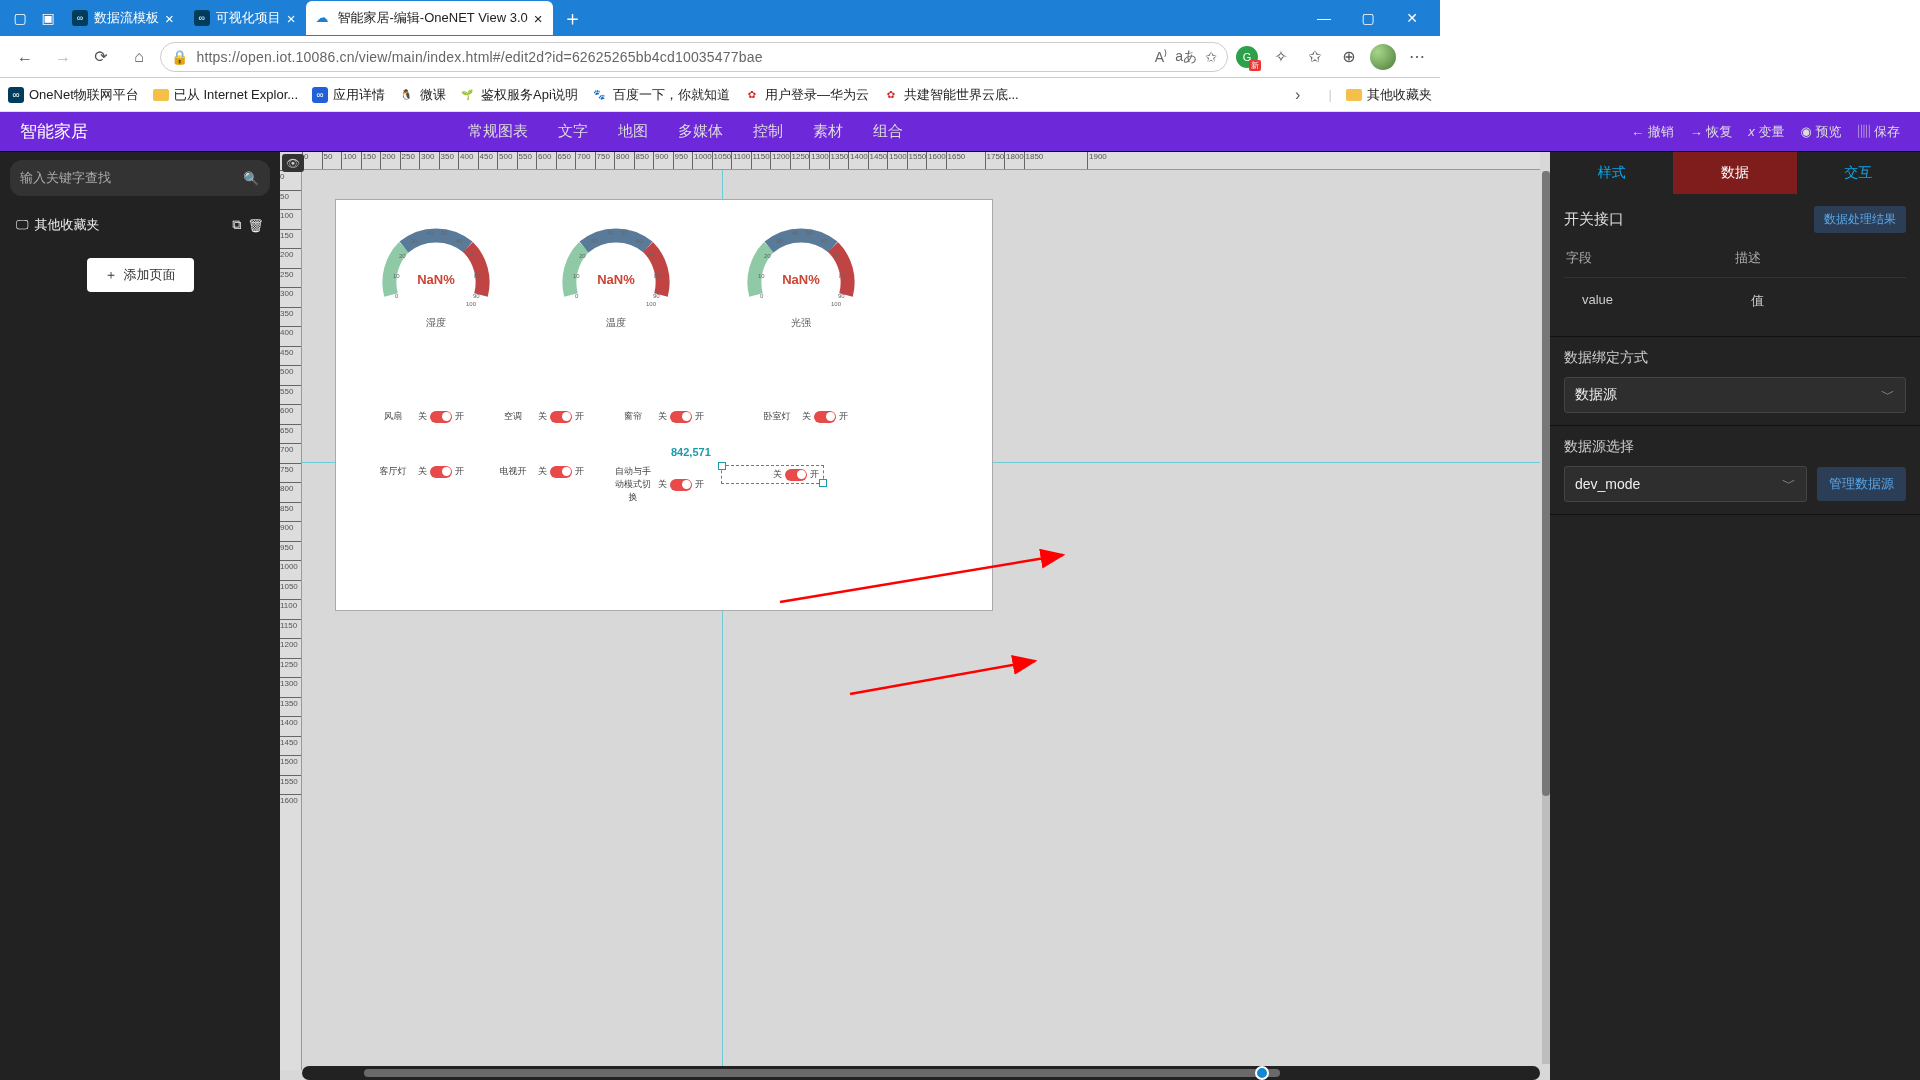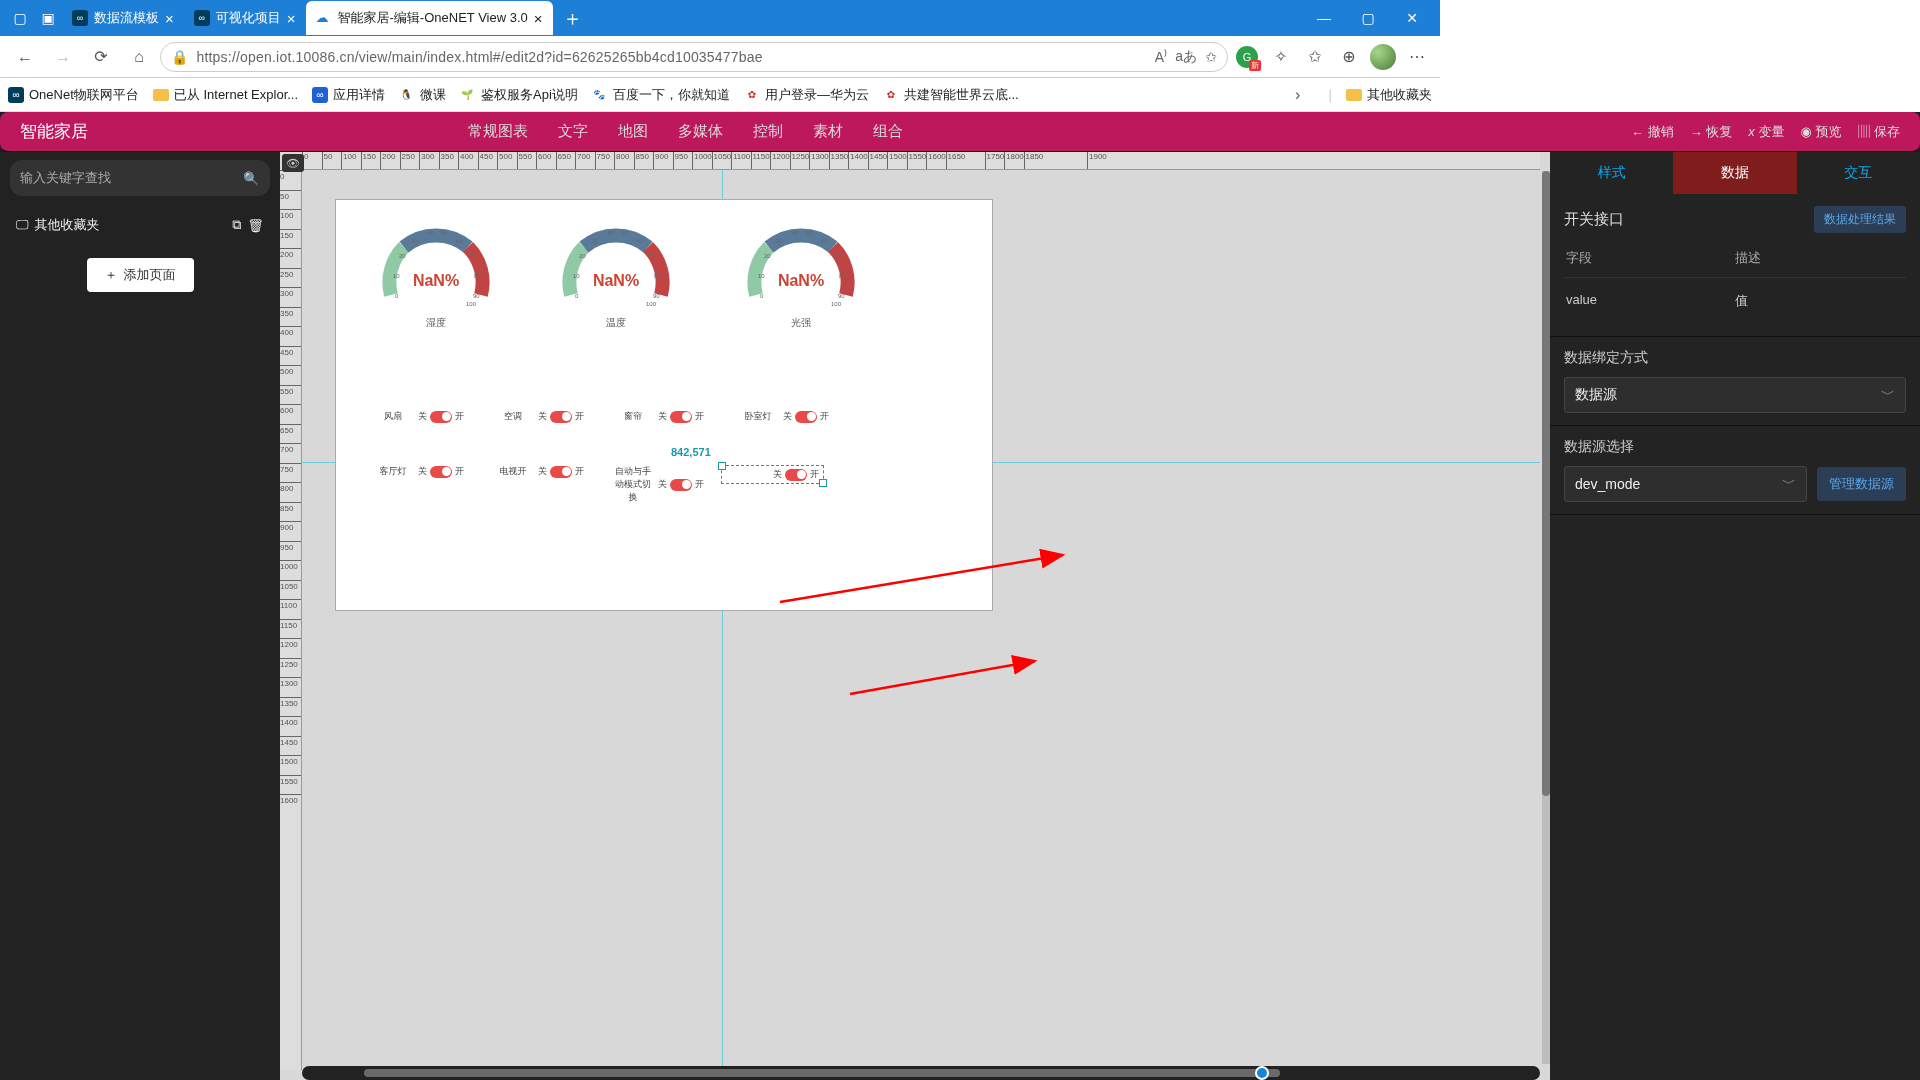--- a/index.html
+++ b/index.html
@@ -24,21 +24,21 @@
 .gbadge { width: 22px; height: 22px; background: #2da04a; border-radius: 50%; color: #fff; display: inline-flex; align-items: center; justify-content: center; font-size: 11px; position: relative; }
 .gbadge::after { content: "新"; position: absolute; bottom: -3px; right: -3px; background: #e33; color: #fff; font-size: 8px; padding: 0 2px; border-radius: 2px; }
 
 .bm-bar { height: 34px; border-bottom: 1px solid #e0e0e0; display: flex; align-items: center; padding: 0 8px; gap: 14px; font-size: 13px; color: #222; }
 .bm { display: flex; align-items: center; gap: 5px; }
 .bm-ico { width: 16px; height: 16px; border-radius: 3px; display: inline-flex; align-items: center; justify-content: center; font-size: 10px; }
 .bm-sep { margin-left: auto; }
 .folder-ico { width: 16px; height: 12px; background: #f5c04a; border-radius: 2px; display: inline-block; }
 
 .app { position: absolute; top: 112px; left: 0; right: 0; bottom: 0; background: #1e1e1e; color: #ddd; display: flex; flex-direction: column; }
-.app-top { height: 40px; background: #be185d; display: flex; align-items: center; padding: 12px 20px; border-bottom: 1px solid #000; border-radius: 8px; }
+.app-top { height: 40px; background: #6d28d9; display: flex; align-items: center; padding: 12px 20px; border-bottom: 1px solid #000; }
 .app-title { font-size: 17px; color: #fff; }
 .menu { display: flex; gap: 30px; margin-left: 380px; font-size: 15px; }
 .topright { margin-left: auto; display: flex; gap: 16px; font-size: 13px; align-items: center; }
 
 .app-body { flex: 1; display: flex; overflow: hidden; }
 
 .left-pane { width: 280px; background: #222; display: flex; flex-direction: column; }
 .left-tabs { display: flex; height: 38px; }
 .ltab { flex: 1; display: flex; align-items: center; justify-content: center; font-size: 14px; color: #888; }
 .ltab.active { background: #2e2e2e; color: #fff; }
@@ -51,21 +51,21 @@
 .ruler-h { position: absolute; top: 0; left: 22px; right: 10px; height: 18px; background: #ddd; overflow: hidden; font-size: 8px; color: #555; border-bottom:1px solid #999; }
 .ruler-h span { position: absolute; border-left: 1px solid #666; padding-left: 1px; top:0; height:18px; line-height:10px;}
 .ruler-v { position: absolute; top: 18px; left: 0; width: 22px; bottom: 10px; background: #ddd; overflow: hidden; font-size: 8px; color: #555; border-right:1px solid #999;}
 .ruler-v span { position: absolute; border-top: 1px solid #666; padding-top: 1px; left:0; width:22px; }
 .canvas { position: absolute; top: 48px; left: 56px; width: 656px; height: 410px; background: #fff; box-shadow: 0 0 0 1px #aaa; }
 .guide-v { position: absolute; top: 18px; bottom: 10px; width: 1px; background: #26c4d8; opacity: .6; }
 .guide-h { position: absolute; left: 22px; right: 10px; height: 1px; background: #26c4d8; opacity: .6; }
 
 .gauge { position: absolute; width: 130px; }
 .gauge svg { width: 130px; height: 100px; }
-.gauge .val { position: absolute; top: 62px; left: 0; right: 0; text-align: center; font-size: 16px; font-weight: bold; color: #c43; }
+.gauge .val { position: absolute; top: 62px; left: 0; right: 0; text-align: center; font-size: 13px; font-weight: bold; color: #c43; }
 .gauge .lbl { text-align: center; font-size: 10px; color: #555; margin-top: 2px; }
 
 .sw { position: absolute; display: flex; align-items: center; font-size: 9px; color: #444; gap: 3px; }
 .sw .name { width: 44px; text-align: center; font-size: 9px; }
 .toggle { width: 22px; height: 12px; background: #e84a4a; border-radius: 6px; position: relative; }
 .toggle::after { content: ""; position: absolute; width: 9px; height: 9px; background: #fff; border-radius: 50%; top: 1.5px; right: 1.5px; }
 .coord { position: absolute; font-size: 11px; font-weight: bold; color: #1a9ca8; }
 .selected { border: 1px dashed #1a9ca8; padding: 2px 4px; }
 .selected::before, .selected::after { content: ""; position: absolute; width: 6px; height: 6px; background: #fff; border: 1px solid #1a9ca8; }
 .selected::before { top: -4px; left: -4px; } .selected::after { bottom: -4px; right: -4px; }
@@ -79,21 +79,21 @@
 .right-pane { width: 370px; background: #232323; display: flex; flex-direction: column; font-size: 14px; }
 .rtabs { display: flex; height: 42px; }
 .rtab { flex: 1; display: flex; align-items: center; justify-content: center; color: #0ea5e9; }
 .rtab.active { background: #7f1d1d; color: #fff; }
 .r-sec { padding: 12px 14px; border-bottom: 1px solid #111; }
 .r-head { display: flex; align-items: center; margin-bottom: 6px; font-size:15px; }
 .r-head .btn { margin-left: auto; background: #2b3e56; color: #5aa6e8; padding: 5px 10px; border-radius: 3px; font-size: 12px; }
 .cols { display: flex; color: #aaa; font-size: 13px; padding: 10px 2px; border-bottom: 1px solid #333; }
 .cols > div { flex: 1; }
 .row { display: flex; color: #ccc; font-size: 13px; padding: 14px 2px; }
-.row > div { flex: 1; }
+.row > div { flex: 1; margin-left: 16px; }
 .sect-title { color: #ccc; margin-bottom: 10px; font-size:14px; }
 .sel { background: #2e2e2e; border: 1px solid #444; border-radius: 3px; height: 36px; display: flex; align-items: center; padding: 0 10px; color: #eee; position:relative; }
 .sel .chev { margin-left: auto; color: #888; }
 .sel-row { display: flex; gap: 10px; align-items: center; }
 .sel-row .sel { flex: 1; }
 .sel-row .mbtn { background: #2b3e56; color: #5aa6e8; padding: 8px 12px; border-radius: 3px; font-size: 13px; }
 .chk-row { display: flex; align-items: center; gap: 10px; }
 .chk { width: 16px; height: 16px; border: 1px solid #666; background: #1a1a1a; }
 .muted { color: #777; }
 
@@ -374,21 +374,21 @@
             <span>关</span>
             <span class="toggle"></span>
             <span>开</span>
           </div>
           <div class="sw" style="left: 275px; top: 210px;">
             <span class="name">窗帘</span>
             <span>关</span>
             <span class="toggle"></span>
             <span>开</span>
           </div>
-          <div class="sw" style="left: 400px; top: 210px;">
+          <div class="sw" style="left: 419px; top: 210px;">
             <span class="name">卧室灯</span>
             <span>关</span>
             <span class="toggle"></span>
             <span>开</span>
           </div>
           <div class="sw" style="left: 35px; top: 265px;">
             <span class="name">客厅灯</span>
             <span>关</span>
             <span class="toggle"></span>
             <span>开</span>

